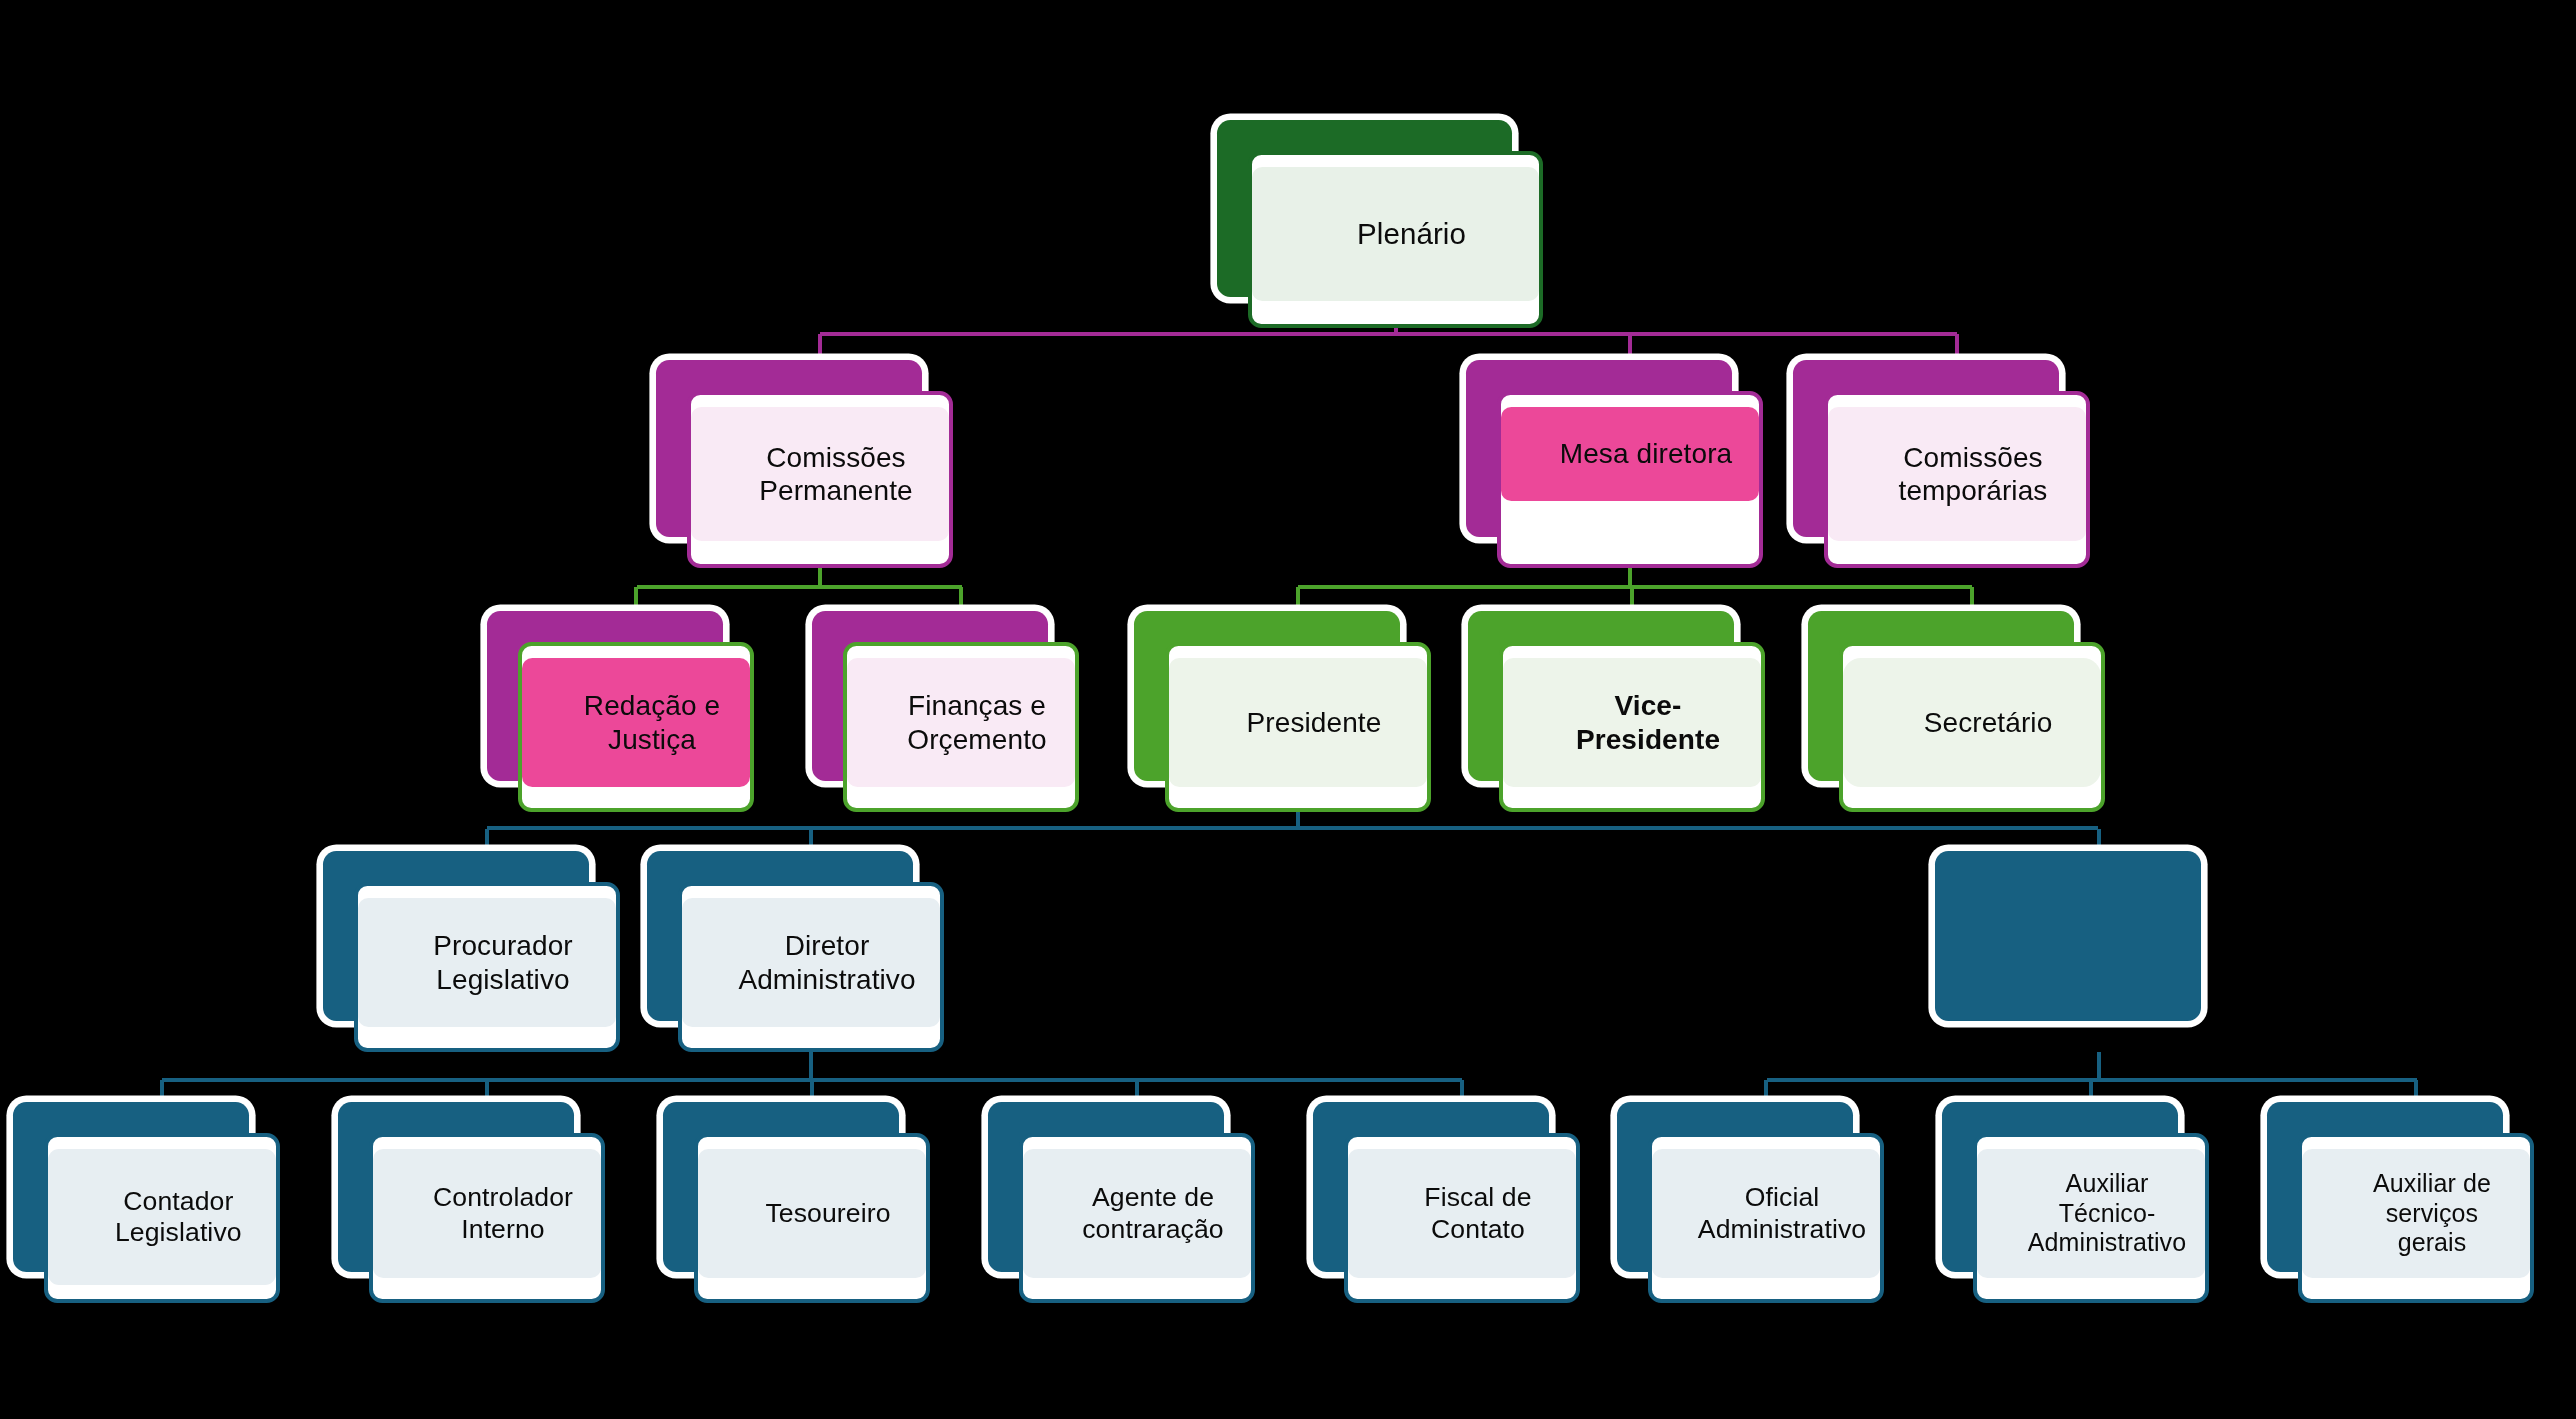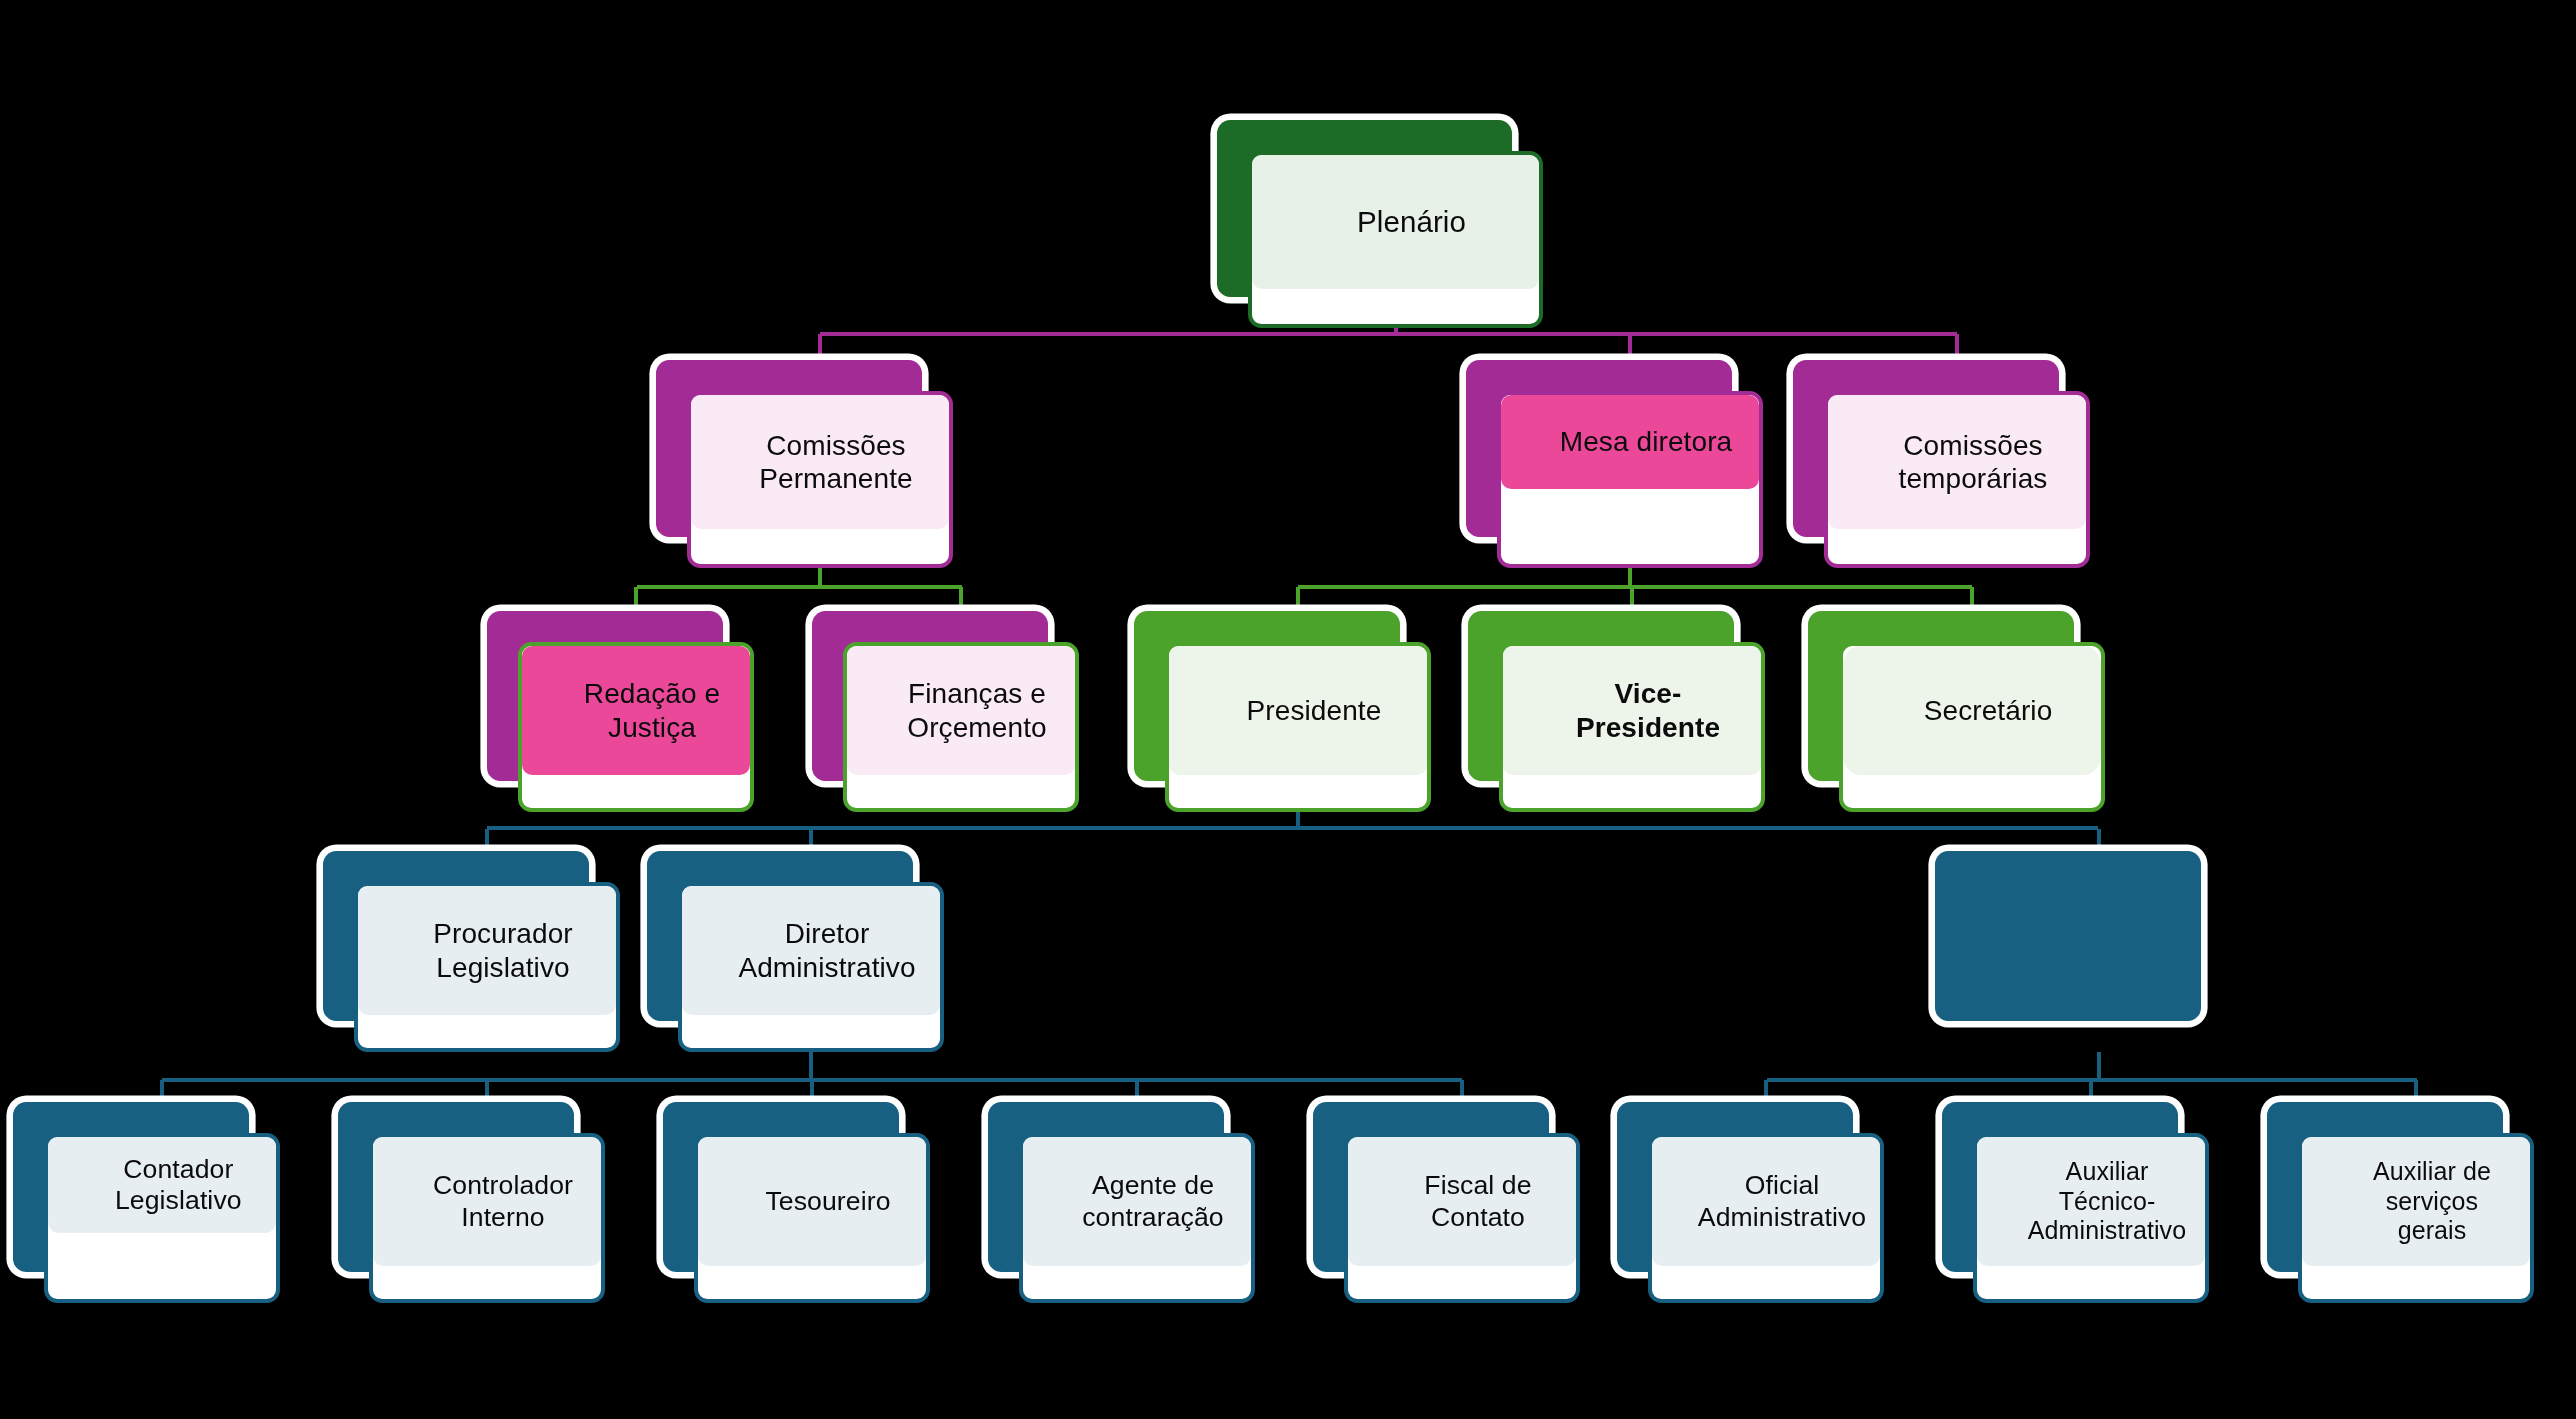--- a/index.html
+++ b/index.html
@@ -42,21 +42,21 @@
     border-radius: 13.3px;
     background: #ffffff;
     box-sizing: border-box;
     overflow: hidden;
   }
   
   .node .panel {
     position: absolute;
     left: 0;
     right: 0;
-    top: 0;
+    top: 12px;
     border-radius: 10.3px;
     display: flex;
     align-items: center;
     justify-content: center;
     box-sizing: border-box;
     padding-left: 32px;
   }
   .node .label {
     color: #0b0b0b;
     font-size: 28px;
@@ -200,21 +200,21 @@
 Administrativo</div>
           </div>
         </div>
       </div>
       <div class="node" style="left: 1935px; top: 851px; width: 297px; height: 201px;">
         <div class="back" style="width: 266px; height: 170px; background: rgb(23, 96, 129);"></div>
       </div>
       <div class="node" style="left: 13.3px; top: 1102px; width: 267px; height: 201px;">
         <div class="back" style="width: 236px; height: 170px; background: rgb(23, 96, 129);"></div>
         <div class="front" style="left: 31px; top: 31px; width: 236px; height: 170px; border: 4.4px solid rgb(23, 96, 129);">
-          <div class="panel" style="height: 96px; background: rgb(231, 238, 242); border-radius: 11px;">
+          <div class="panel" style="height: 136px; background: rgb(231, 238, 242); border-radius: 11px;">
             <div class="label" style="font-size: 26.6px;">Contador
 Legislativo</div>
           </div>
         </div>
       </div>
       <div class="node" style="left: 338px; top: 1102px; width: 267px; height: 201px;">
         <div class="back" style="width: 236px; height: 170px; background: rgb(23, 96, 129);"></div>
         <div class="front" style="left: 31px; top: 31px; width: 236px; height: 170px; border: 4.4px solid rgb(23, 96, 129); text-decoration: underline;">
           <div class="panel" style="height: 129px; background: rgb(231, 238, 242);">
             <div class="label" style="font-size: 26.6px;">Controlador

